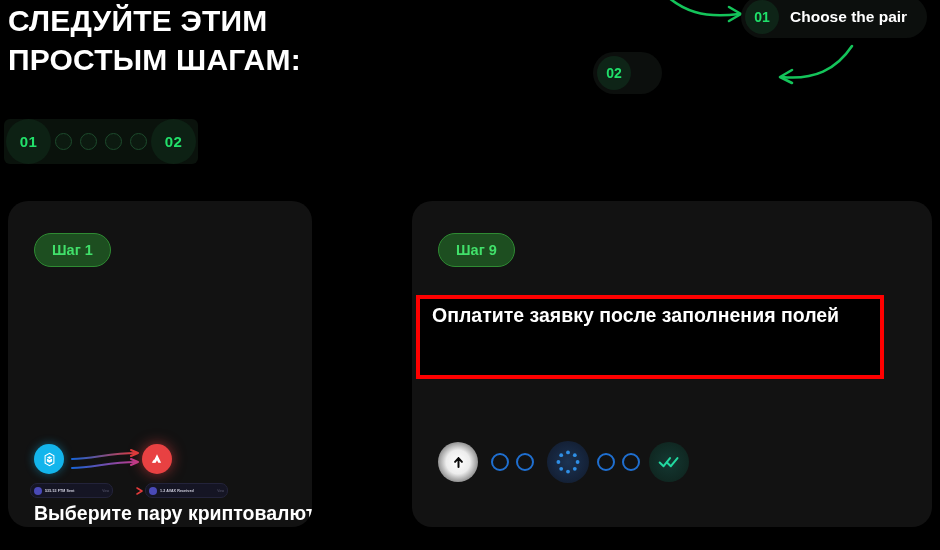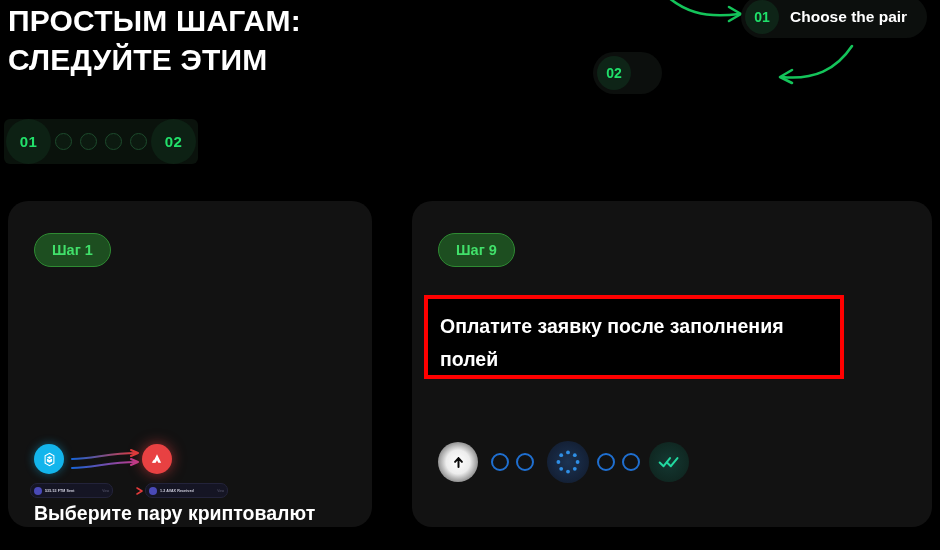--- a/index.html
+++ b/index.html
@@ -96,21 +96,21 @@
 
   
   .card {
     position: absolute;
     top: 201px;
     height: 326px;
     background: #121212;
     border-radius: 20px;
     overflow: hidden;
   }
-  #card-left  { left: 8px;   width: 364px; }
+  #card-left  { left: 8px;   width: 304px; }
   #card-right { left: 412px; width: 520px; }
 
   .step-badge {
     position: absolute;
     top: 32px;
     left: 26px;
     height: 34px;
     padding: 0 17px;
     display: flex; align-items: center;
     background: #1d4e20;
@@ -128,28 +128,28 @@
     font-size: 19.5px;
     font-weight: 700;
     line-height: 1.66;
   }
   #card-left .card-title  { top: 296px; width: 300px; }
   #card-right .card-title { top: 0; width: 100%; }
 
   
   .highlight-box {
     position: absolute;
-    left: 12px;
+    left: 4px;
     top: 94px;
-    width: 420px;
+    width: 468px;
     height: 84px;
     border: 4px solid #ff0000;
     background: #000000;
     display: flex;
-    align-items: flex-end;
+    align-items: flex-start;
   }
   .highlight-box .card-title { position: static; padding-left: 12px; }
 
   
   .coin-row { position: absolute; left: 26px; top: 243px; width: 140px; height: 36px; }
   .coin {
     position: absolute; top: 0;
     width: 30px; height: 30px; border-radius: 50%;
     display: flex; align-items: center; justify-content: center;
   }
@@ -198,22 +198,22 @@
     margin-left: 9px;
     flex: none;
   }
 </style>
 </head>
 <body>
 
 <div class="page">
 
   <h1 class="headline">
+    <span class="ln">СЛЕДУЙТЕ ЭТИМ</span>
     <span class="ln">ПРОСТЫМ ШАГАМ:</span>
-    <span class="ln">СЛЕДУЙТЕ ЭТИМ</span>
   </h1>
 
   <div class="dots-strip">
     <div class="dot-num">01</div>
     <span class="dot-small"></span>
     <span class="dot-small"></span>
     <span class="dot-small"></span>
     <span class="dot-small"></span>
     <div class="dot-num">02</div>
   </div>

